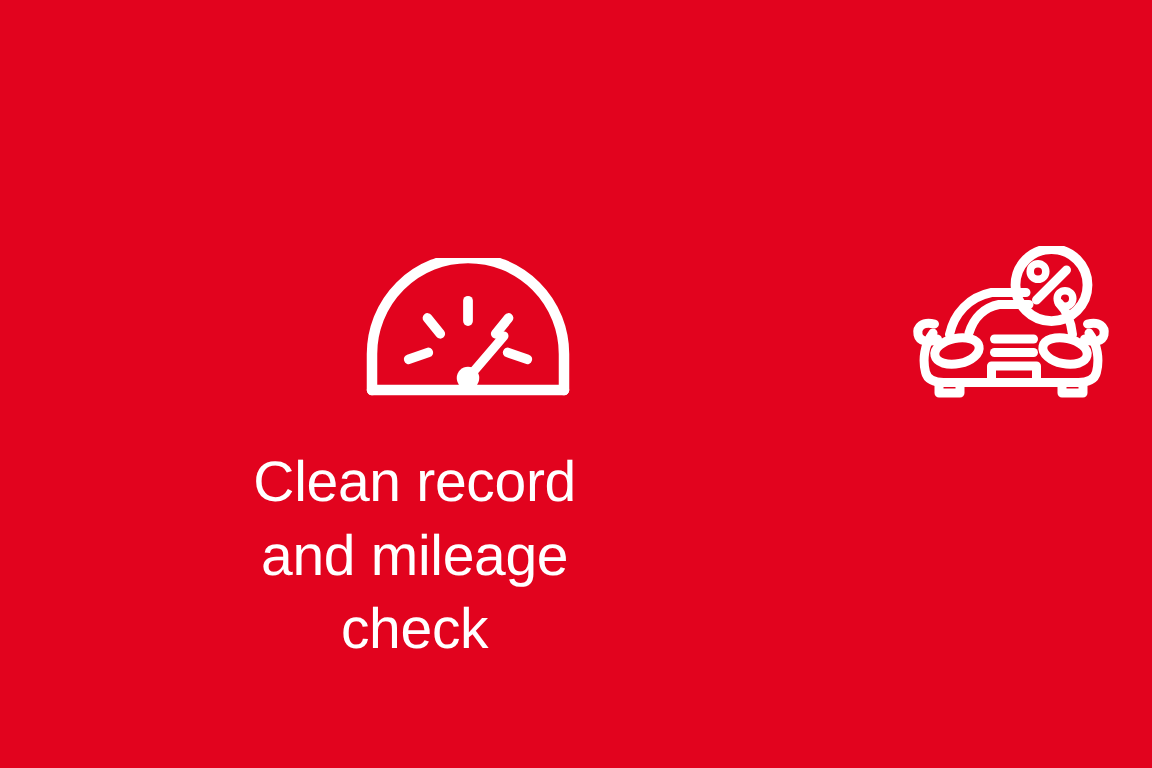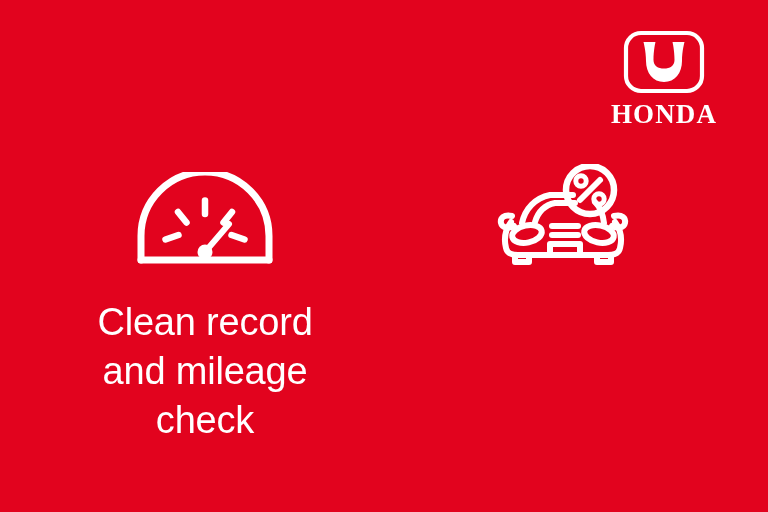--- a/index.html
+++ b/index.html
@@ -51,21 +51,21 @@
     width: 768px;
     display: flex;
     flex-direction: row;
     align-items: flex-start;
     justify-content: center;
   }
   .feature {
     width: 358px;
     display: flex;
     flex-direction: column;
-    align-items: center;
+    align-items: flex-end;
   }
   .feature-icon-wrap {
     height: 108px;
     display: flex;
     align-items: flex-end;
     justify-content: center;
   }
   .feature-icon {
     display: block;
   }
@@ -80,44 +80,20 @@
     text-align: center;
     white-space: pre-line;
     -webkit-font-smoothing: antialiased;
   }
 </style>
 </head>
 <body>
 
 <div id="banner" style="background: rgb(226, 3, 30);">
 
-  <div id="brand-lockup">
-
-    <svg id="brand-emblem" viewBox="0 0 82 64" aria-hidden="true">
-
-      <rect x="3" y="3" width="76" height="58" rx="15" ry="15" fill="none" stroke="#ffffff" stroke-width="4.2"></rect>
-
-      <path d="M20.5 12
-               L32.5 12
-               C32.5 12 30.5 20 30.5 30
-               C30.5 36 35 38.5 41 38.5
-               C47 38.5 51.5 36 51.5 30
-               C51.5 20 49.5 12 49.5 12
-               L61.5 12
-               C61.5 12 59 21 59 31
-               C59 43 52 52 41 52
-               C30 52 23 43 23 31
-               C23 21 20.5 12 20.5 12 Z" fill="#ffffff"></path>
-    </svg>
-
-    <svg id="brand-wordmark" viewBox="0 0 132 30" aria-hidden="true">
-      <text x="66" y="24" text-anchor="middle" font-family="'Liberation Serif','DejaVu Serif',serif" font-size="27" font-weight="bold" letter-spacing="1.1" fill="#ffffff">HONDA</text>
-    </svg>
-
-  </div>
 
   <div id="features">
 
     <div class="feature">
       <div class="feature-icon-wrap">
         <svg class="feature-icon" width="144" height="96" viewBox="0 0 144 96" aria-hidden="true">
 
           <path d="M8 88
                    L8 64
                    A64 64 0 0 1 136 64

